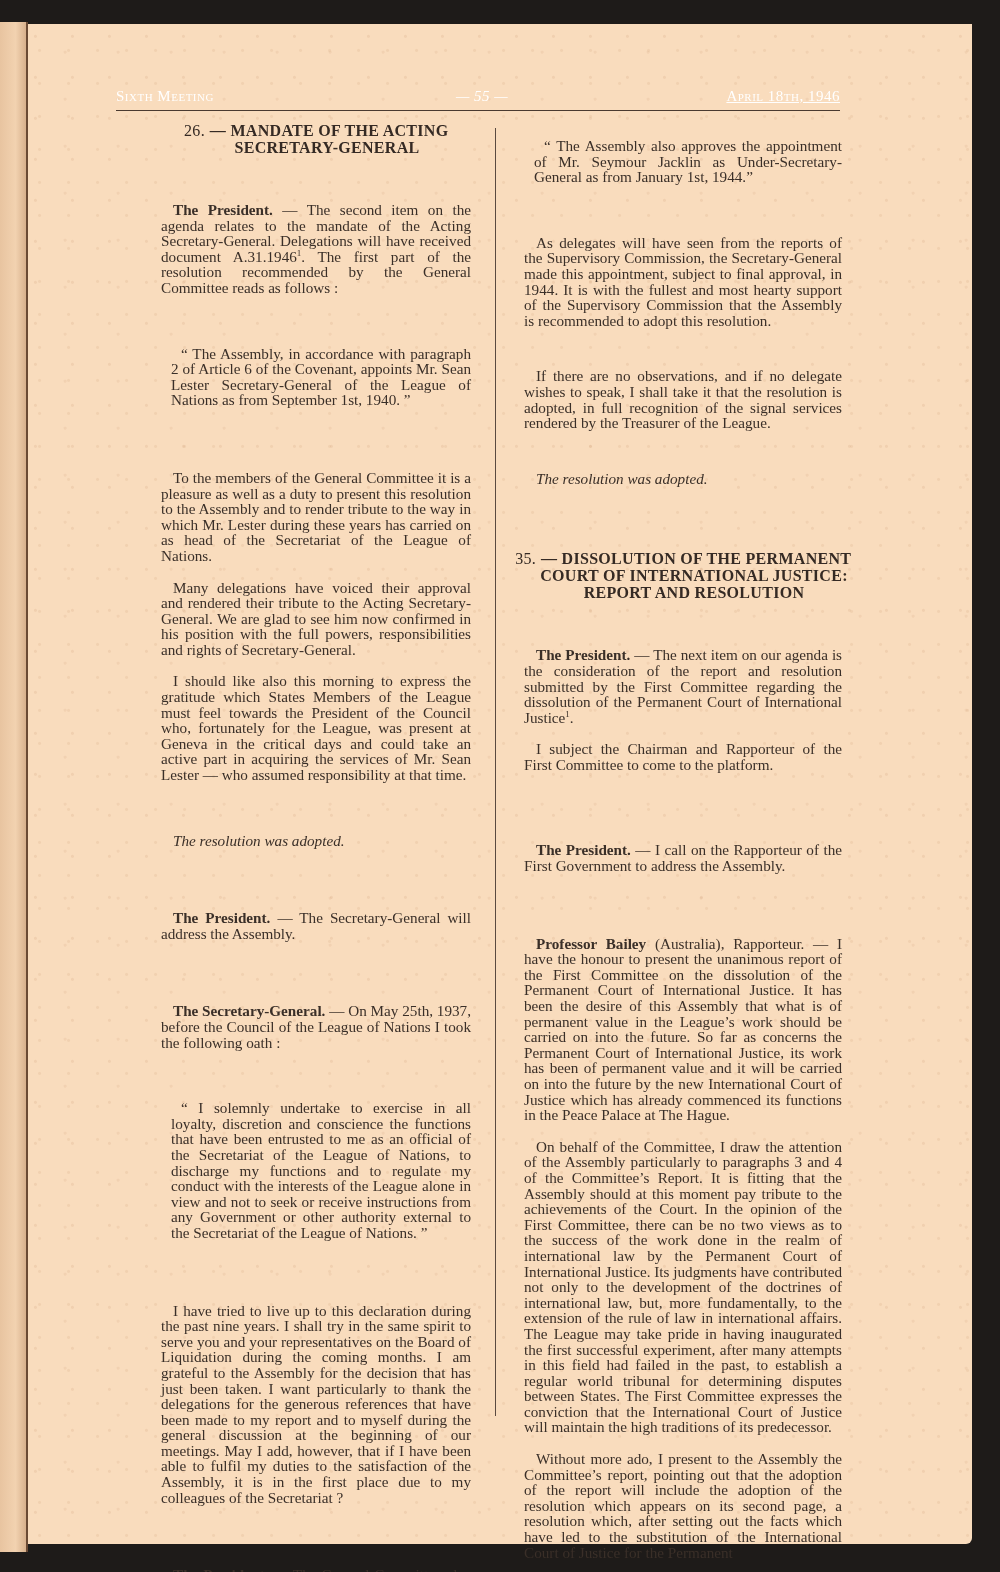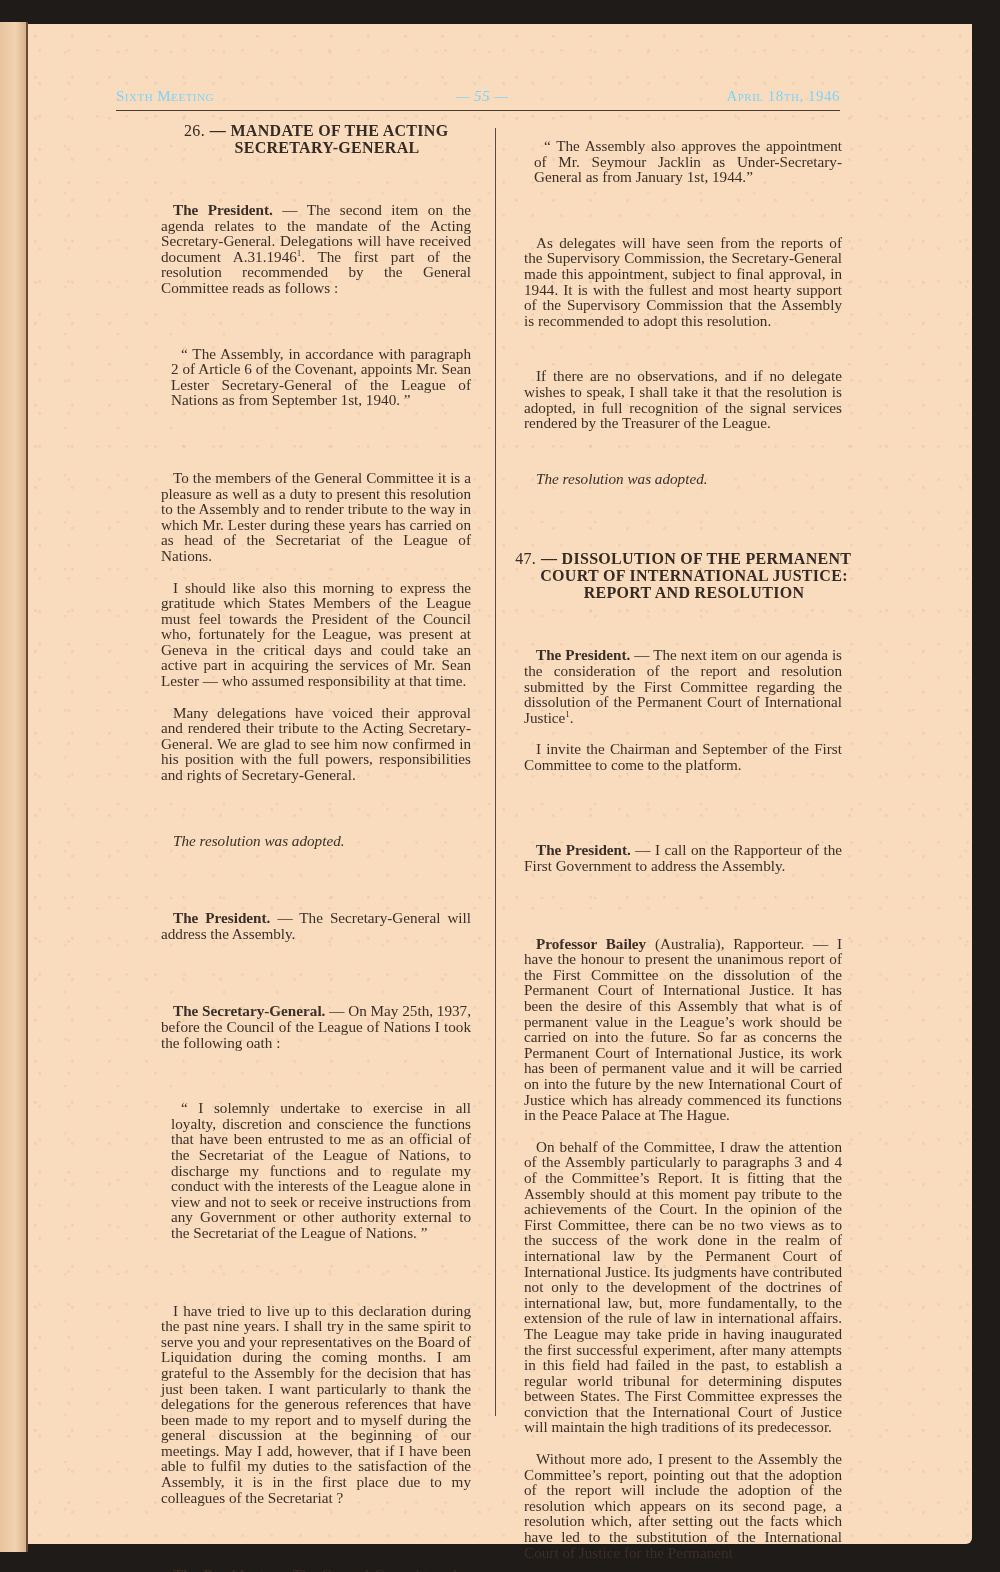--- a/index.html
+++ b/index.html
@@ -37,28 +37,28 @@
       background-size: 37px 41px, 53px 47px, 29px 33px;
       border-bottom-right-radius: 6px;
     }
     .running-head {
       position: absolute;
       left: 116px;
       top: 84px;
       width: 724px;
       height: 26px;
       border-bottom: 1.5px solid #4a3a30;
-      color: #7dd3fc;
+      color: #ffffff;
       font-family: "Liberation Serif", serif;
       font-size: 15px;
       letter-spacing: 0.5px;
     }
     .running-head .rh-left { position: absolute; left: 0; top: 4px; font-variant: small-caps; }
     .running-head .rh-center { position: absolute; left: 340px; top: 4px; font-style: italic; }
-    .running-head .rh-right { position: absolute; right: 0; top: 4px; font-variant: small-caps; }
+    .running-head .rh-right { position: absolute; right: 0; top: 4px; font-variant: small-caps; text-decoration: underline; }
 
     .column {
       position: absolute;
       top: 122px;
       color: #3a2f28;
       font-family: "Liberation Serif", serif;
       font-size: 15.2px;
       line-height: 15.6px;
       text-align: justify;
     }
@@ -131,22 +131,22 @@
   </div>
   <div class="gap-l"></div>
 
   <p>
     <span class="speaker">The President.</span><span> — The second item on the agenda relates to the mandate of the Acting Secretary-General. Delegations will have received document A.31.1946</span><sup>1</sup><span>. The first part of the resolution recommended by the General Committee reads as follows :</span>
   </p>
   <div class="gap-m"></div>
   <p class="quote">“ The Assembly, in accordance with paragraph 2 of Article 6 of the Covenant, appoints Mr. Sean Lester Secretary-General of the League of Nations as from September 1st, 1940. ”</p>
   <div class="gap-l"></div>
   <p>To the members of the General Committee it is a pleasure as well as a duty to present this resolution to the Assembly and to render tribute to the way in which Mr. Lester during these years has carried on as head of the Secretariat of the League of Nations.</p>
+  <p>Many delegations have voiced their approval and rendered their tribute to the Acting Secretary-General. We are glad to see him now confirmed in his position with the full powers, responsibilities and rights of Secretary-General.</p>
   <p>I should like also this morning to express the gratitude which States Members of the League must feel towards the President of the Council who, fortunately for the League, was present at Geneva in the critical days and could take an active part in acquiring the services of Mr. Sean Lester — who assumed responsibility at that time.</p>
-  <p>Many delegations have voiced their approval and rendered their tribute to the Acting Secretary-General. We are glad to see him now confirmed in his position with the full powers, responsibilities and rights of Secretary-General.</p>
   <div class="gap-m"></div>
   <p class="italic">The resolution was adopted.</p>
   <div class="gap-l"></div>
   <p>
     <span class="speaker">The President.</span><span> — The Secretary-General will address the Assembly.</span>
   </p>
   <div class="gap-l"></div>
   <p>
     <span class="speaker">The Secretary-General.</span><span> — On May 25th, 1937, before the Council of the League of Nations I took the following oath :</span>
   </p>
@@ -169,29 +169,29 @@
   <div class="gap-m"></div>
   <p>As delegates will have seen from the reports of the Supervisory Commission, the Secretary-General made this appointment, subject to final approval, in 1944. It is with the fullest and most hearty support of the Supervisory Commission that the Assembly is recommended to adopt this resolution.</p>
   <div class="gap-s"></div>
   <p>If there are no observations, and if no delegate wishes to speak, I shall take it that the resolution is adopted, in full recognition of the signal services rendered by the Treasurer of the League.</p>
   <div class="gap-s"></div>
   <p class="italic">The resolution was adopted.</p>
   <div class="gap-l"></div>
   <div class="gap-m"></div>
   <div class="section-heading">
     <span class="heading-body">
-      <span class="num">47.</span>
+      <span class="num">35.</span>
       <span>— DISSOLUTION OF THE PERMANENT COURT OF INTERNATIONAL JUSTICE: REPORT AND RESOLUTION</span>
     </span>
   </div>
   <div class="gap-l"></div>
   <p>
     <span class="speaker">The President.</span><span> — The next item on our agenda is the consideration of the report and resolution submitted by the First Committee regarding the dissolution of the Permanent Court of International Justice</span><sup>1</sup><span>.</span>
   </p>
-  <p>I invite the Chairman and September of the First Committee to come to the platform.</p>
+  <p>I subject the Chairman and Rapporteur of the First Committee to come to the platform.</p>
   <div class="gap-s"></div>
   <div class="gap-l"></div>
   <p>
     <span class="speaker">The President.</span><span> — I call on the Rapporteur of the First Government to address the Assembly.</span>
   </p>
   <div class="gap-l"></div>
   <p>
     <span class="speaker">Professor Bailey</span><span> (Australia), Rapporteur. — I have the honour to present the unanimous report of the First Committee on the dissolution of the Permanent Court of International Justice. It has been the desire of this Assembly that what is of permanent value in the League’s work should be carried on into the future. So far as concerns the Permanent Court of International Justice, its work has been of permanent value and it will be carried on into the future by the new International Court of Justice which has already commenced its functions in the Peace Palace at The Hague.</span>
   </p>
   <p>On behalf of the Committee, I draw the attention of the Assembly particularly to paragraphs 3 and 4 of the Committee’s Report. It is fitting that the Assembly should at this moment pay tribute to the achievements of the Court. In the opinion of the First Committee, there can be no two views as to the success of the work done in the realm of international law by the Permanent Court of International Justice. Its judgments have contributed not only to the development of the doctrines of international law, but, more fundamentally, to the extension of the rule of law in international affairs. The League may take pride in having inaugurated the first successful experiment, after many attempts in this field had failed in the past, to establish a regular world tribunal for determining disputes between States. The First Committee expresses the conviction that the International Court of Justice will maintain the high traditions of its predecessor.</p>

